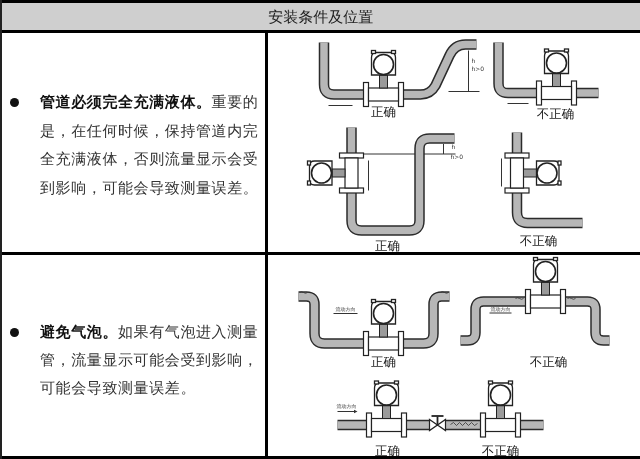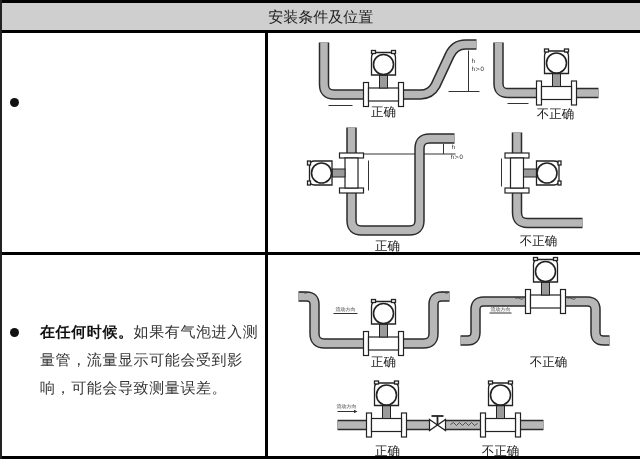--- a/index.html
+++ b/index.html
@@ -78,20 +78,21 @@
         <rect class="hs" x="8" y="-44" width="4" height="3"></rect>
         <circle class="dl" cx="0" cy="-30" r="10"></circle>
       </g>
     </defs>
   </svg>
 
   <div id="header">安装条件及位置</div>
 
   <div id="cell-r1-left" class="cond-cell">
     <span class="bullet"></span>
+    <p class="cond-text"><b>管道必须完全充满液体。</b><span>重要的是，在任何时候，保持管道内完全充满液体，否则流量显示会受到影响，可能会导致测量误差。</span></p>
   </div>
 
   <div id="cell-r1-right" class="diagram-cell">
     <svg width="372.5" height="219.5" viewBox="267.5 32.5 372.5 219.5">
 
       <g>
         <line class="thin" x1="328" y1="105" x2="352" y2="105"></line>
         <path class="po" d="M323.5 42 V84 Q323.5 94 333.5 94 H364"></path>
         <path class="pi" d="M323.5 42 V84 Q323.5 94 333.5 94 H364"></path>
         <path class="po" d="M401 94 H420 Q430 94 435 85 L449 55 Q454 44 465 44 H476"></path>
@@ -135,21 +136,21 @@
         <path class="po" d="M516.5 192.5 V212 Q516.5 222.5 527 222.5 H582"></path>
         <path class="pi" d="M516.5 192.5 V212 Q516.5 222.5 527 222.5 H582"></path>
         <use href="#meter" transform="translate(516.5,172.5) rotate(90)"></use>
         <text class="svgtxt verdict" x="538" y="244">不正确</text>
       </g>
     </svg>
   </div>
 
   <div id="cell-r2-left" class="cond-cell">
     <span class="bullet"></span>
-    <p class="cond-text"><b>在任何时候。</b><span>如果有气泡进入测量管，流量显示可能会受到影响，可能会导致测量误差。</span></p>
+    <p class="cond-text"><b>避免气泡。</b><span>如果有气泡进入测量管，流量显示可能会受到影响，可能会导致测量误差。</span></p>
   </div>
 
   <div id="cell-r2-right" class="diagram-cell">
     <svg width="372.5" height="201.5" viewBox="267.5 254.5 372.5 201.5">
 
       <g>
         <path class="po" d="M298 296 H306 Q314 296 314 304 V333 Q314 343 324 343 H364"></path>
         <path class="pi" d="M298 296 H306 Q314 296 314 304 V333 Q314 343 324 343 H364"></path>
         <path class="po" d="M402 343 H423 Q433 343 433 333 V304 Q433 296 441 296 H449"></path>
         <path class="pi" d="M402 343 H423 Q433 343 433 333 V304 Q433 296 441 296 H449"></path>

